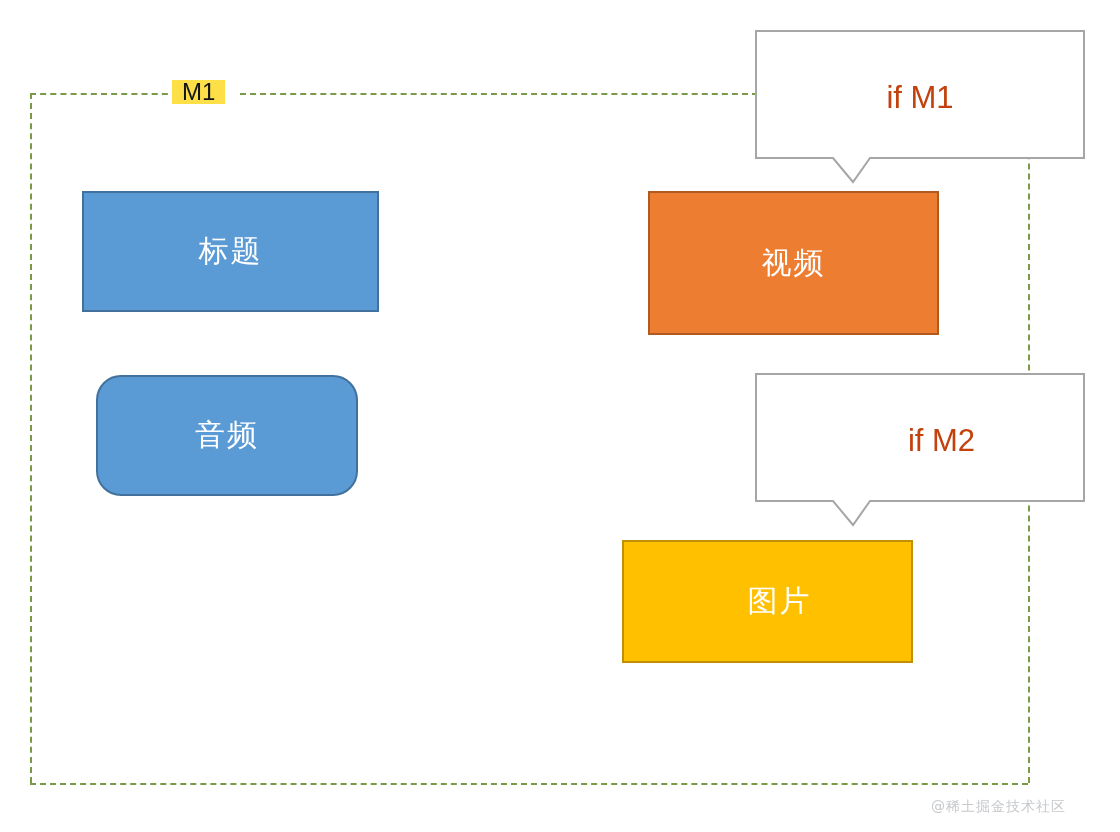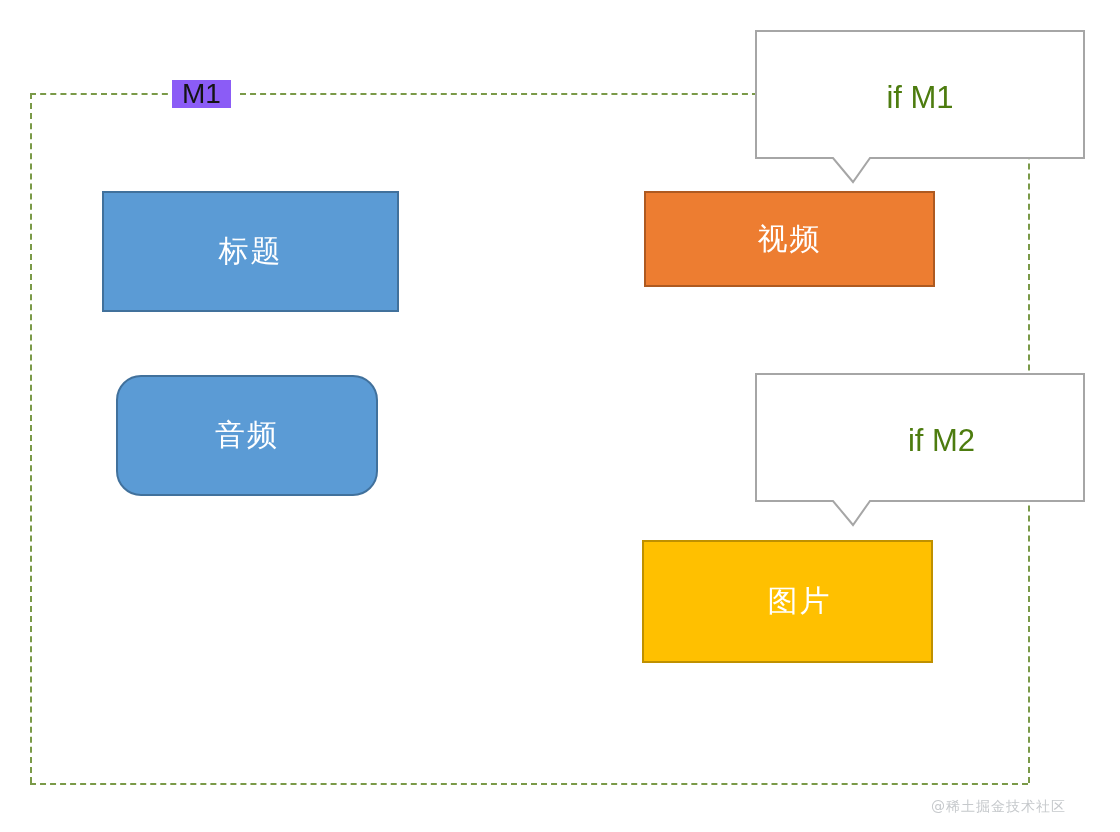--- a/index.html
+++ b/index.html
@@ -25,41 +25,40 @@
     height: 0;
     border-top: 2px dashed #7a9a48;
   }
   .edge-v {
     width: 0;
     border-left: 2px dashed #7a9a48;
   }
 
   .group-label {
     position: absolute;
-    font-size: 28px;
+    font-size: 24px;
     color: #141414;
     line-height: 1;
-    background: #8b5cf6;
+    background: #fde047;
     padding: 0 10px;
     white-space: nowrap;
     font-weight: 400;
   }
 
   
   .node {
     position: absolute;
     box-sizing: border-box;
     display: flex;
     align-items: center;
     justify-content: center;
     color: #ffffff;
     font-size: 30px;
     letter-spacing: 2px;
     font-family: "DejaVu Sans", "Liberation Sans", sans-serif;
-    margin-left: 20px;
   }
   .node-blue {
     background: #5b9bd5;
     border: 2px solid #41719c;
   }
   .node-orange {
     background: #ed7d31;
     border: 2px solid #ae5a21;
   }
   .node-yellow {
@@ -76,21 +75,21 @@
     left: 0;
     top: 0;
     overflow: visible;
   }
   .callout-label {
     position: absolute;
     left: 0;
     right: 0;
     text-align: center;
     font-size: 31px;
-    color: #4d7c0f;
+    color: #c2410c;
     line-height: 1;
     white-space: nowrap;
   }
 
   
   .watermark {
     position: absolute;
     font-size: 14px;
     color: #c6c9cc;
     letter-spacing: 1px;
@@ -112,21 +111,21 @@
   <div class="group-label" style="left:172px; top:80px;">M1</div>
 
   <div class="node node-blue" style="left:82px; top:191px; width:297px; height:121px;">
     <span>标题</span>
   </div>
 
   <div class="node node-blue" style="left:96px; top:375px; width:262px; height:121px;border-radius:25px;">
     <span>音频</span>
   </div>
 
-  <div class="node node-orange" style="left:624px; top:191px; width:291px; height:96px;">
+  <div class="node node-orange" style="left:648px; top:191px; width:291px; height:144px;">
     <span>视频</span>
   </div>
 
   <div class="node node-yellow" style="left:622px; top:540px; width:291px; height:123px;padding-left:24px;">
     <span>图片</span>
   </div>
 
   <div class="callout" style="left:755px; top:30px; width:330px; height:160px;">
     <svg width="330" height="160" viewBox="0 0 330 160">
       <path d="M1,1 L329,1 L329,128 L115,128 L98,152 L78,128 L1,128 Z" fill="#ffffff" stroke="#a6a6a6" stroke-width="2" stroke-linejoin="miter"></path>

